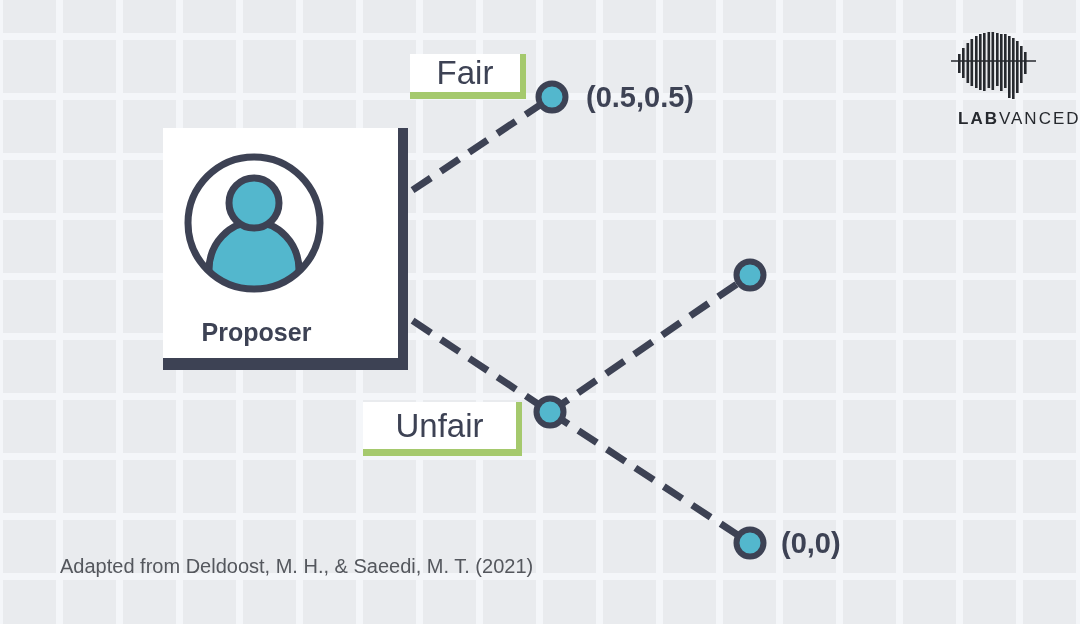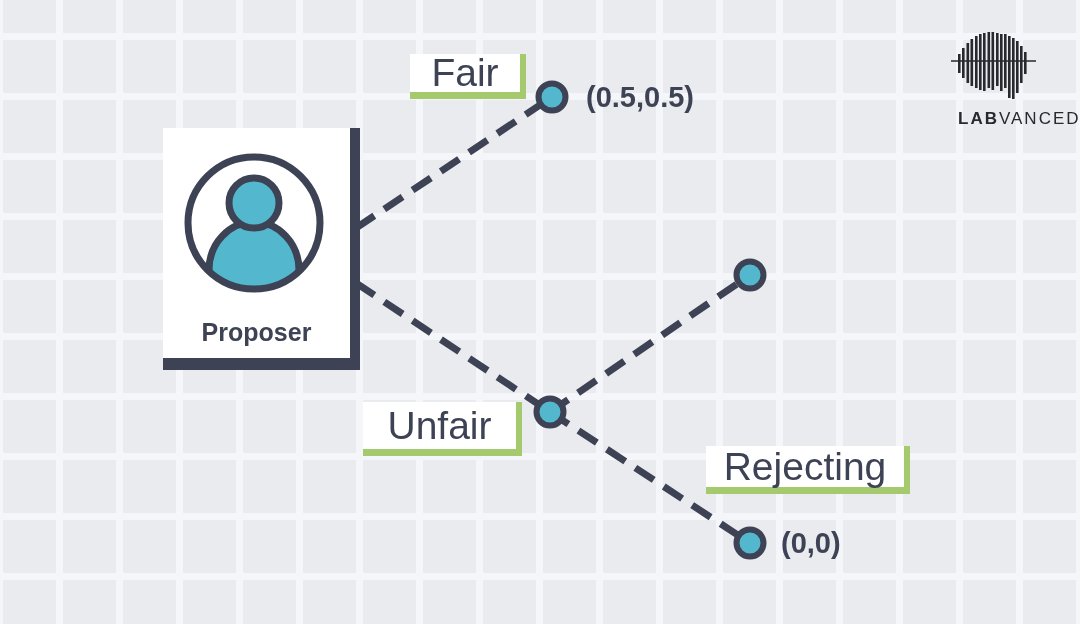--- a/index.html
+++ b/index.html
@@ -35,20 +35,21 @@
     stroke: #3d4254;
     stroke-width: 6;
   }
   .card {
     position: absolute;
     left: 163px; top: 128px;
     width: 187px; height: 230px;
     background: #ffffff;
     border-right: 10px solid #3d4254;
     border-bottom: 12px solid #3d4254;
+    padding-left: 48px;
   }
   .person-svg {
     position: absolute;
     left: 16px; top: 20px;
     width: 150px; height: 150px;
   }
   .card-label {
     position: absolute;
     left: 0; top: 190px;
     width: 187px;
@@ -56,21 +57,21 @@
     font-size: 25px;
     font-weight: bold;
     color: #3d4254;
   }
   .tag {
     position: absolute;
     background: #ffffff;
     border-right: 6px solid #a5c96d;
     border-bottom: 7px solid #a5c96d;
     color: #3d4254;
-    font-size: 39px;
+    font-size: 33px;
     text-align: center;
   }
   .tag-fair      { left: 410px; top: 54px;  width: 110px; height: 38px; line-height: 38px; }
   .tag-accepting { left: 709px; top: 180px; width: 209px; height: 38px; line-height: 38px; }
   .tag-unfair    { left: 363px; top: 402px; width: 153px; height: 47px; line-height: 47px; }
   .tag-rejecting { left: 706px; top: 446px; width: 198px; height: 41px; line-height: 41px; }
   .payoff {
     position: absolute;
     font-size: 29px;
     font-weight: bold;
@@ -141,21 +142,20 @@
         <ellipse cx="75" cy="122" rx="45" ry="48" fill="#53b7cd" stroke="#3d4254" stroke-width="7"></ellipse>
       </g>
       <circle cx="75" cy="55" r="25" fill="#53b7cd" stroke="#3d4254" stroke-width="7"></circle>
       <circle cx="75" cy="75" r="66" fill="none" stroke="#3d4254" stroke-width="7"></circle>
     </svg>
     <div class="card-label">Proposer</div>
   </div>
 
   <div class="tag tag-fair">Fair</div>
   <div class="tag tag-unfair">Unfair</div>
-  <div class="tag tag-rejecting">Rejecting</div>
 
   <div class="payoff payoff-fair">(0.5,0.5)</div>
   <div class="payoff payoff-rejecting">(0,0)</div>
 
   <div class="logo">
     <svg class="brain-svg" viewBox="0 0 88 76" xmlns="http://www.w3.org/2000/svg">
       <rect class="brain-bar" x="7" y="24" width="2.6" height="19"></rect>
       <rect class="brain-bar" x="11" y="18" width="2.6" height="30"></rect>
       <rect class="brain-bar" x="15.5" y="13" width="2.6" height="40"></rect>
       <rect class="brain-bar" x="19.5" y="9" width="2.6" height="47"></rect>
@@ -172,14 +172,15 @@
       <rect class="brain-bar" x="65" y="11" width="2.6" height="52"></rect>
       <rect class="brain-bar" x="69" y="16" width="2.6" height="37"></rect>
       <rect class="brain-bar" x="73" y="22" width="2.6" height="22"></rect>
       <line class="brain-line" x1="0" y1="31" x2="85" y2="31"></line>
     </svg>
     <div class="wordmark">
       <span class="lab">LAB</span><span class="vanced">VANCED</span>
     </div>
   </div>
 
+  <div class="citation">Adapted from Deldoost, M. H., &amp; Saeedi, M. T. (2021)</div>
 
 </div>
 
 </body></html>

